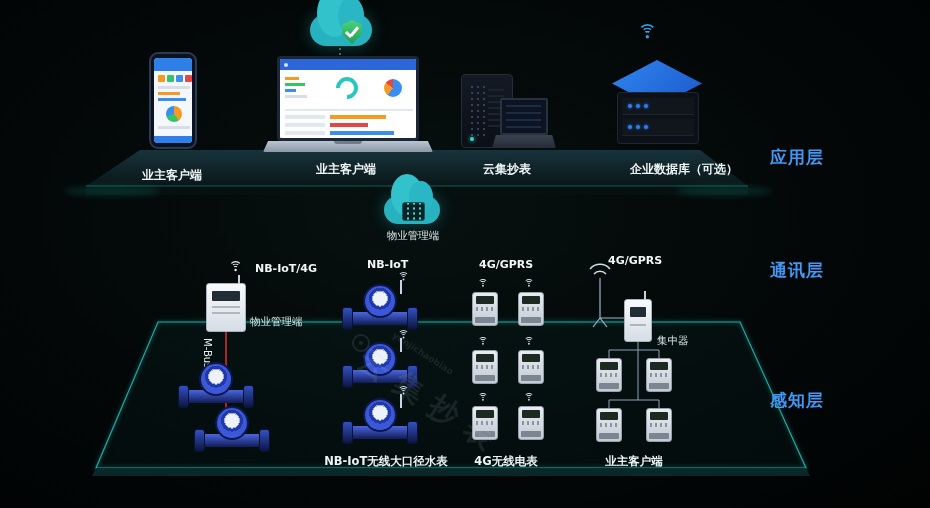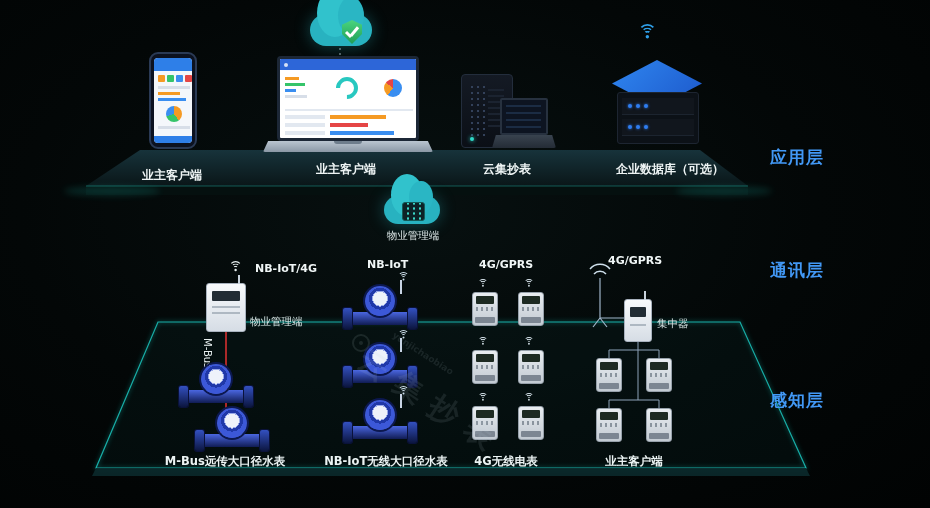--- a/index.html
+++ b/index.html
@@ -210,21 +210,21 @@
     <i class="dbrow" style="top:26px">
         <i style="left:6px"></i>
         <i style="left:14px"></i>
         <i style="left:22px"></i>
       </i>
   </div>
 
   <div class="lbl" style="left:117px;top:167px;width:110px">业主客户端</div>
   <div class="lbl" style="left:291px;top:161px;width:110px">业主客户端</div>
   <div class="lbl" style="left:452px;top:161px;width:110px">云集抄表</div>
-  <div class="lbl" style="left:600px;top:161px;width:140px">企业数据库（可选）</div>
+  <div class="lbl" style="left:614px;top:161px;width:140px">企业数据库（可选）</div>
 
   <div class="cloud" style="left:384px;top:196px;width:56px;height:28px"></div>
   <div class="chip" style="left:402px;top:202px;width:23px;height:19px"></div>
   <div class="sm" style="left:382px;top:229px;width:62px;text-align:center">物业管理端</div>
 
   <div class="layer" style="left:770px;top:146px">应用层</div>
   <div class="layer" style="left:770px;top:259px">通讯层</div>
   <div class="layer" style="left:770px;top:389px">感知层</div>
 
   <div class="wifi" style="left:229px;top:261px;color:#e8f0f0;transform:scale(.6)">
@@ -370,21 +370,21 @@
       <i class="em-scr"></i>
       <i class="em-dots"></i>
       <i class="em-term"></i>
     </div>
 
   <div class="cbox" style="left:624px;top:299px;width:28px;height:43px">
     <i class="scr"></i>
     <i class="ln" style="top:24px"></i>
     <i class="ant"></i>
   </div>
-  <div class="sm" style="left:657px;top:317px">集中器</div>
+  <div class="sm" style="left:657px;top:334px">集中器</div>
   <div class="emeter" style="left:596px;top:358px">
       <i class="em-scr"></i>
       <i class="em-dots"></i>
       <i class="em-term"></i>
     </div>
   <div class="emeter" style="left:646px;top:358px">
       <i class="em-scr"></i>
       <i class="em-dots"></i>
       <i class="em-term"></i>
     </div>
@@ -392,21 +392,20 @@
       <i class="em-scr"></i>
       <i class="em-dots"></i>
       <i class="em-term"></i>
     </div>
   <div class="emeter" style="left:646px;top:408px">
       <i class="em-scr"></i>
       <i class="em-dots"></i>
       <i class="em-term"></i>
     </div>
 
-  <div class="blbl" style="left:145px;top:454px;width:160px">M-Bus远传大口径水表</div>
   <div class="blbl" style="left:306px;top:454px;width:160px">NB-IoT无线大口径水表</div>
   <div class="blbl" style="left:446px;top:454px;width:120px">4G无线电表</div>
   <div class="blbl" style="left:574px;top:454px;width:120px">业主客户端</div>
 
   <div class="wmark-ring" style="left:352px;top:334px">
       <i></i>
     </div>
   <div class="wmark" style="left:396px;top:330px;font-size:9px;transform:rotate(33deg)">yunjichaobiao</div>
   <div class="wmark" style="left:372px;top:340px;font-size:30px;letter-spacing:12px;transform:rotate(33deg)">云集抄表</div>
 

